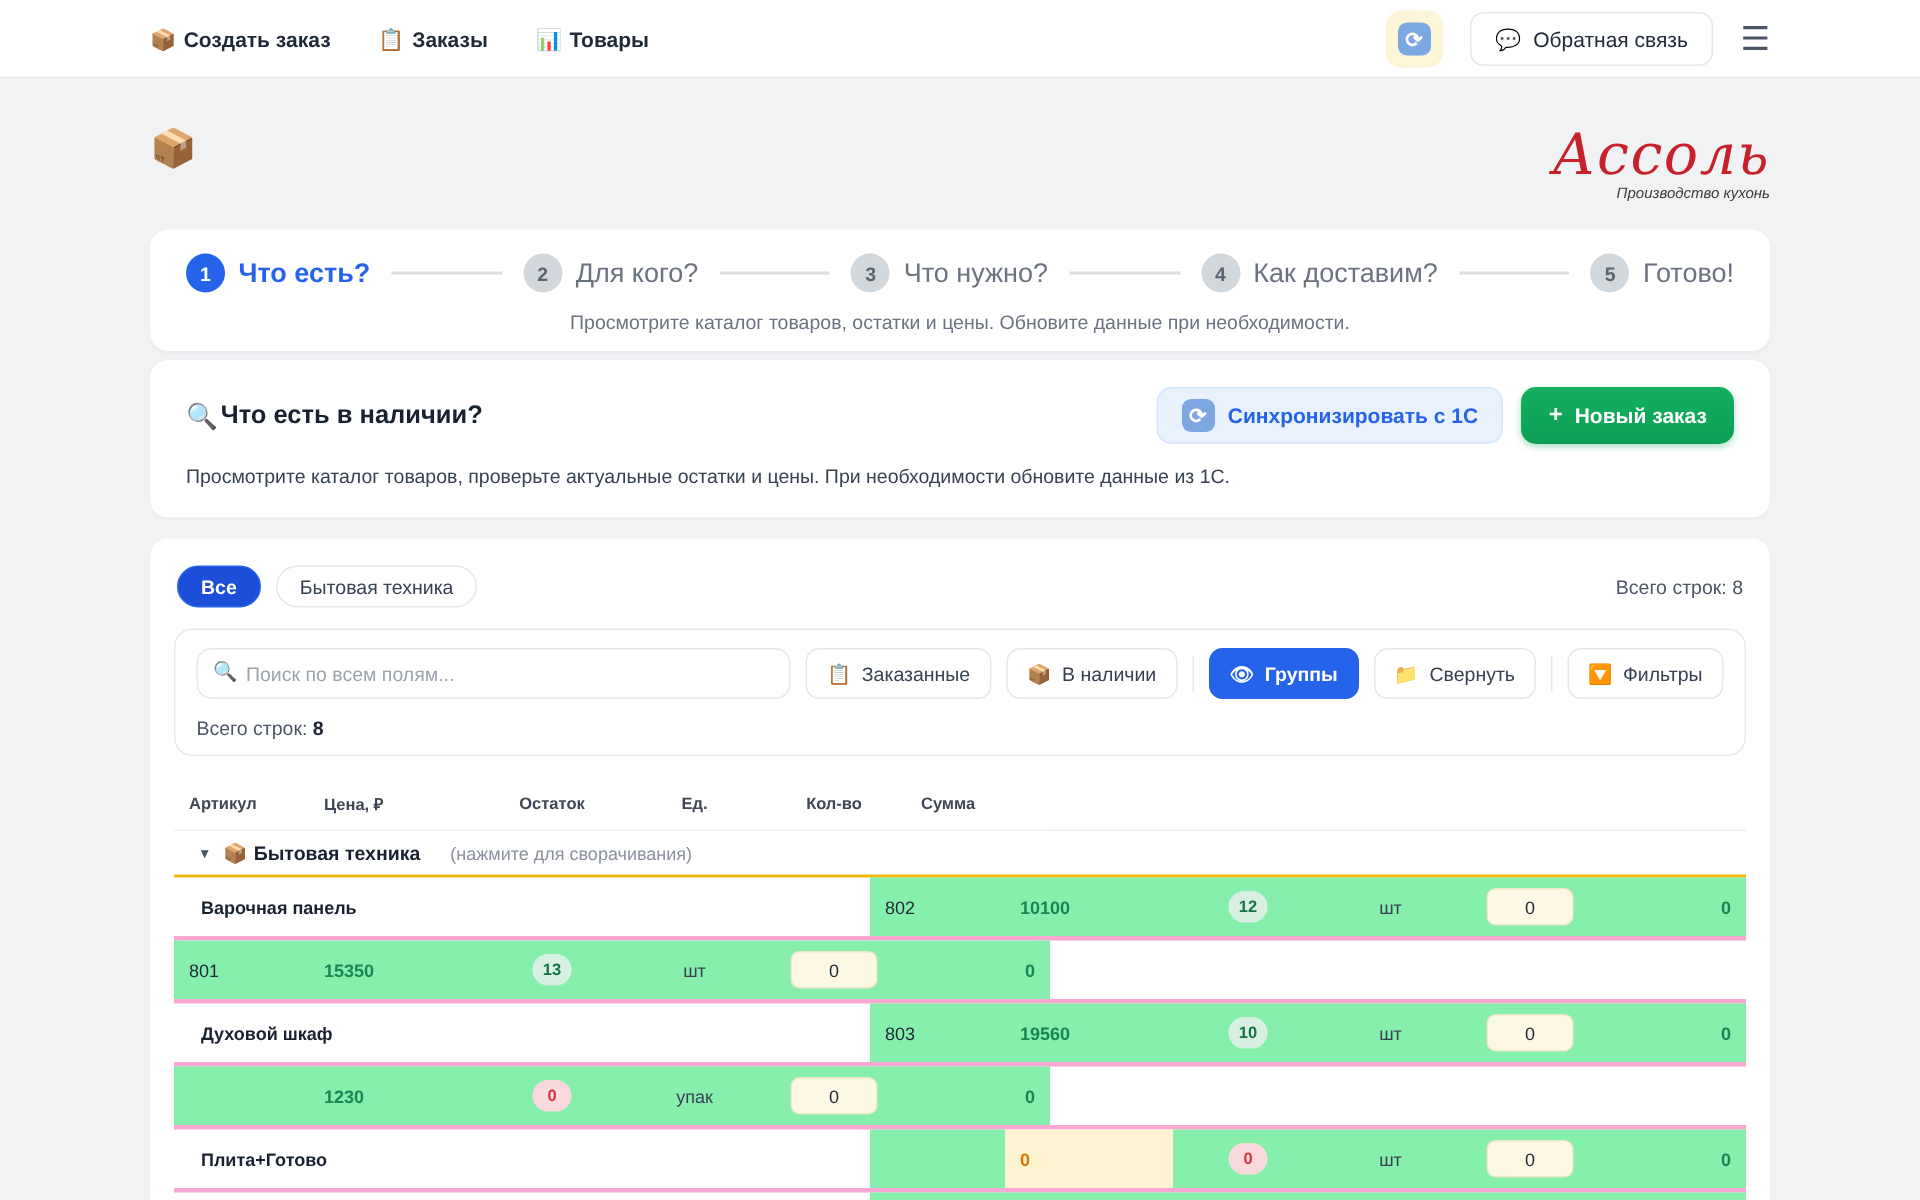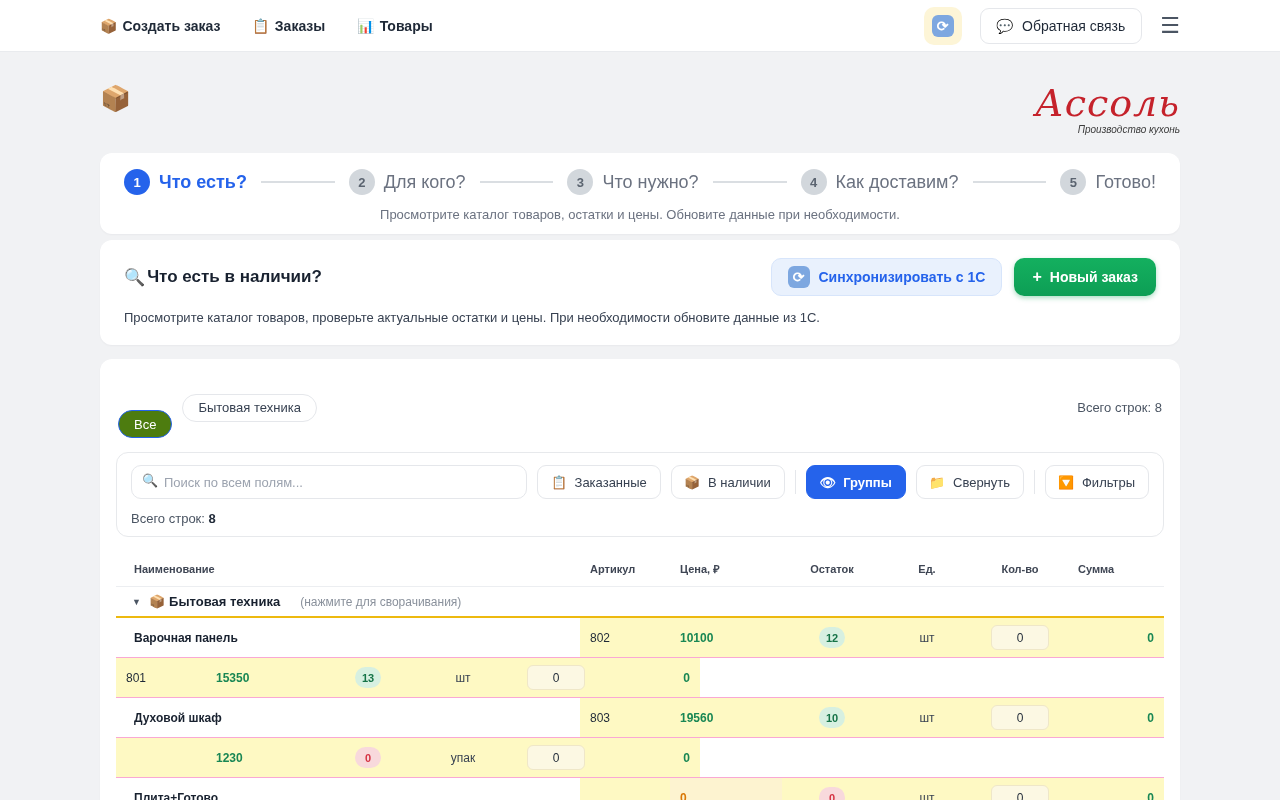--- a/index.html
+++ b/index.html
@@ -59,52 +59,52 @@
     background:linear-gradient(180deg,#14b05f,#0d9e55); border:none; border-radius:10px;
     color:#fff; font-size:14px; font-weight:700; cursor:pointer; box-shadow:0 2px 5px rgba(13,158,85,.35); }
   .btn-new .plus { font-size:16px; font-weight:700; }
   .section-desc { font-size:13px; color:#374151; margin-top:14px; }
 
   
   .main-card { padding:18px 16px 24px; position:relative; min-height:470px; }
   .chips-row { display:flex; align-items:center; padding:0 2px; }
   .chip { height:28px; padding:0 15px; border-radius:999px; font-size:13px; display:flex;
     align-items:center; cursor:pointer; border:1px solid #e5e7eb; background:#fff; color:#374151; margin-right:10px; }
-  .chip.active { background:#4d7c0f; border-color:#2563eb; color:#fff; font-weight:400;margin-top:33px; }
+  .chip.active { background:#1d4ed8; border-color:#2563eb; color:#fff; font-weight:700; }
   .chips-total { margin-left:auto; font-size:13px; color:#4b5563; }
 
   .toolbar-box { border:1px solid #e7e9ec; border-radius:12px; padding:12px 14px 10px; margin-top:14px; }
   .toolbar-row { display:flex; align-items:center; gap:10px; }
   .search-wrap { position:relative; width:508px; }
   .search-wrap .mag { position:absolute; left:11px; top:8px; font-size:13px; color:#9ca3af; }
   .search-input { width:100%; height:34px; border:1px solid #e5e7eb; border-radius:10px;
     padding:0 12px 0 32px; font-size:13px; color:#1f2937; outline:none; font-family:inherit; }
   .search-input::placeholder { color:#9ca3af; }
   .tbtn { display:flex; align-items:center; gap:7px; height:34px; padding:0 13px;
     border:1px solid #e5e7eb; border-radius:9px; background:#fff; font-size:13px;
     color:#374151; cursor:pointer; white-space:nowrap; }
   .tbtn.active { background:#2563eb; border-color:#2563eb; color:#fff; font-weight:600; }
   .tdivider { width:1px; height:24px; background:#e5e7eb; }
   .toolbar-total { font-size:13px; color:#4b5563; margin-top:12px; }
   .toolbar-total b { color:#1f2937; }
 
   
   .table { margin-top:14px; }
-  .trow { display:flex; align-items:stretch; border-bottom:1px solid #f9a8d4; }
+  .trow { display:flex; align-items:stretch; border-bottom:3px solid #f9a8d4; }
   .cell { padding:7px 10px; font-size:12px; display:flex; align-items:center; }
   .col-name { flex:1; padding-left:18px; font-weight:600; color:#18212f; }
   .col-sku  { width:90px;  color:#1f2937; }
   .col-price{ width:112px; }
   .col-stock{ width:100px; justify-content:center; }
   .col-unit { width:90px;  justify-content:center; color:#374151; }
   .col-qty  { width:96px;  justify-content:center; }
   .col-sum  { width:96px;  justify-content:flex-end; }
   .thead .cell { font-size:11px; font-weight:700; color:#3f4654; background:#fff; padding-top:10px; padding-bottom:10px; }
   .thead { border-bottom:1px solid #eceef1; }
-  .trow.data .cell:not(.col-name) { background:#fef9c3; }
+  .trow.data .cell:not(.col-name) { background:#86efac; }
   .price-val { color:#198754; font-weight:600; font-size:12px; }
   .cell[data-price="zero"] { background:#fdf3d0 !important; }
   .cell[data-price="zero"] .price-val { color:#d97706; }
   .pill { min-width:26px; height:21px; padding:0 7px; border-radius:999px; font-size:11px;
     font-weight:600; display:inline-flex; align-items:center; justify-content:center; }
   .pill[data-level="green"]  { background:#d7f0e1; color:#157347; }
   .pill[data-level="red"]    { background:#f8d9dc; color:#d53343; }
   .pill[data-level="yellow"] { background:#f7e9b5; color:#7a6410; }
   .qty-input { width:58px; height:25px; background:#fcf8e3; border:1px solid #efe7c8;
     border-radius:6px; text-align:center; font-size:12px; color:#1f2937; outline:none; font-family:inherit; }
@@ -249,21 +249,20 @@
         </button>
       </div>
       <div class="toolbar-total">
         <span>Всего строк:</span>
         <b>8</b>
       </div>
     </div>
 
     <div class="table">
       <div class="trow thead">
-        <div class="cell col-name">Наименование</div>
         <div class="cell col-sku">Артикул</div>
         <div class="cell col-price">Цена, ₽</div>
         <div class="cell col-stock">Остаток</div>
         <div class="cell col-unit">Ед.</div>
         <div class="cell col-qty">Кол-во</div>
         <div class="cell col-sum" style="justify-content:flex-start">Сумма</div>
       </div>
 
       <div class="group-row">
         <span class="group-caret">▼</span>

